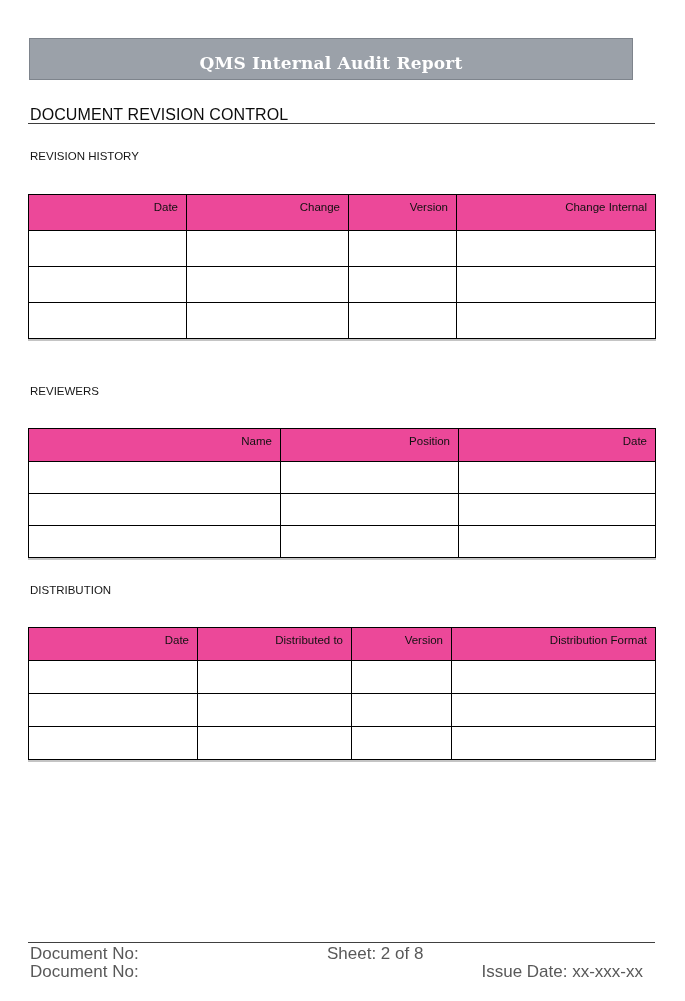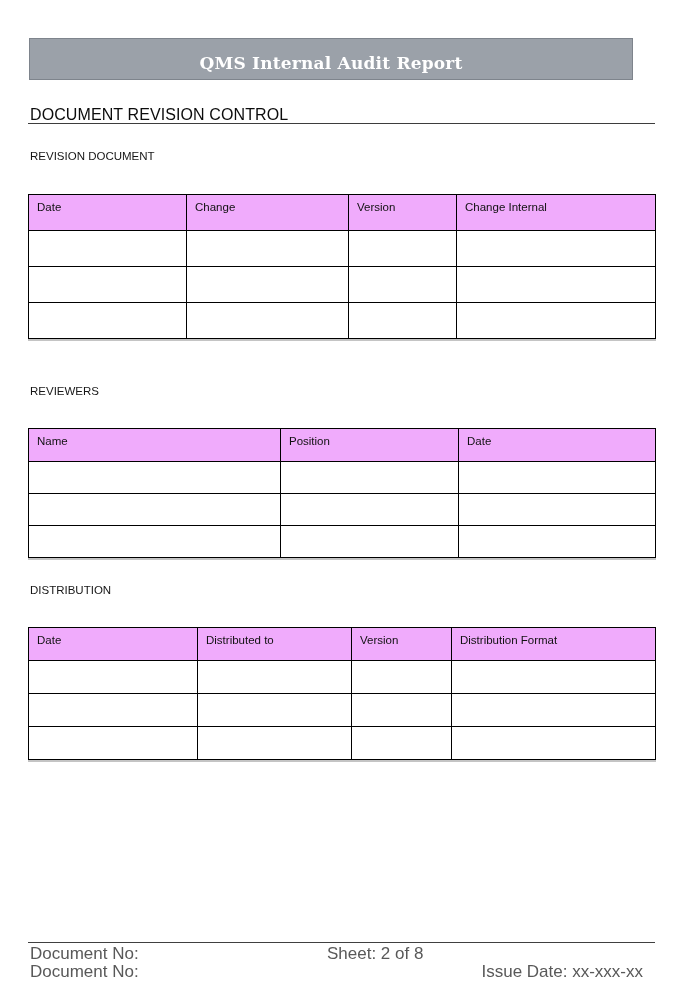--- a/index.html
+++ b/index.html
@@ -35,22 +35,22 @@
   .lbl-distribution{top:584px;}
   
   .tbl{
     position:absolute;left:28px;border-collapse:collapse;table-layout:fixed;
     width:627px;
     border:1.5px solid #000;
     box-shadow:0 2px 0 0 rgba(125,125,125,0.45);
   }
   .tbl th,.tbl td{border:1px solid #000;padding:0 8px;vertical-align:top;}
   .tbl th{
-    background:#f0abfc;font-weight:normal;font-size:11.5px;color:#111;
-    text-align:left;padding-top:6px;
+    background:#ec4899;font-weight:normal;font-size:11.5px;color:#111;
+    text-align:right;padding-top:6px;
   }
   .tbl thead tr{border-bottom:1.5px solid #000;}
   .tbl-revision{top:194px;}
   .tbl-revision thead tr{height:36px;}
   .tbl-revision tbody tr{height:36px;}
   .tbl-reviewers{top:428px;}
   .tbl-reviewers thead tr{height:33px;}
   .tbl-reviewers tbody tr{height:32px;}
   .tbl-distribution{top:627px;}
   .tbl-distribution thead tr{height:33px;}
@@ -72,21 +72,21 @@
 
 <div class="page">
 
   <div class="banner">
     <span class="banner-title">QMS Internal Audit Report</span>
   </div>
 
   <div class="doc-heading">DOCUMENT REVISION CONTROL</div>
   <div class="heading-rule"></div>
 
-  <div class="section-label lbl-revision">REVISION DOCUMENT</div>
+  <div class="section-label lbl-revision">REVISION HISTORY</div>
   <table class="tbl tbl-revision">
     <colgroup>
       <col style="width:158px">
         <col style="width:162px">
         <col style="width:108px">
         <col style="width:199px">
     </colgroup>
     <thead>
       <tr>
         <th>Date</th>

